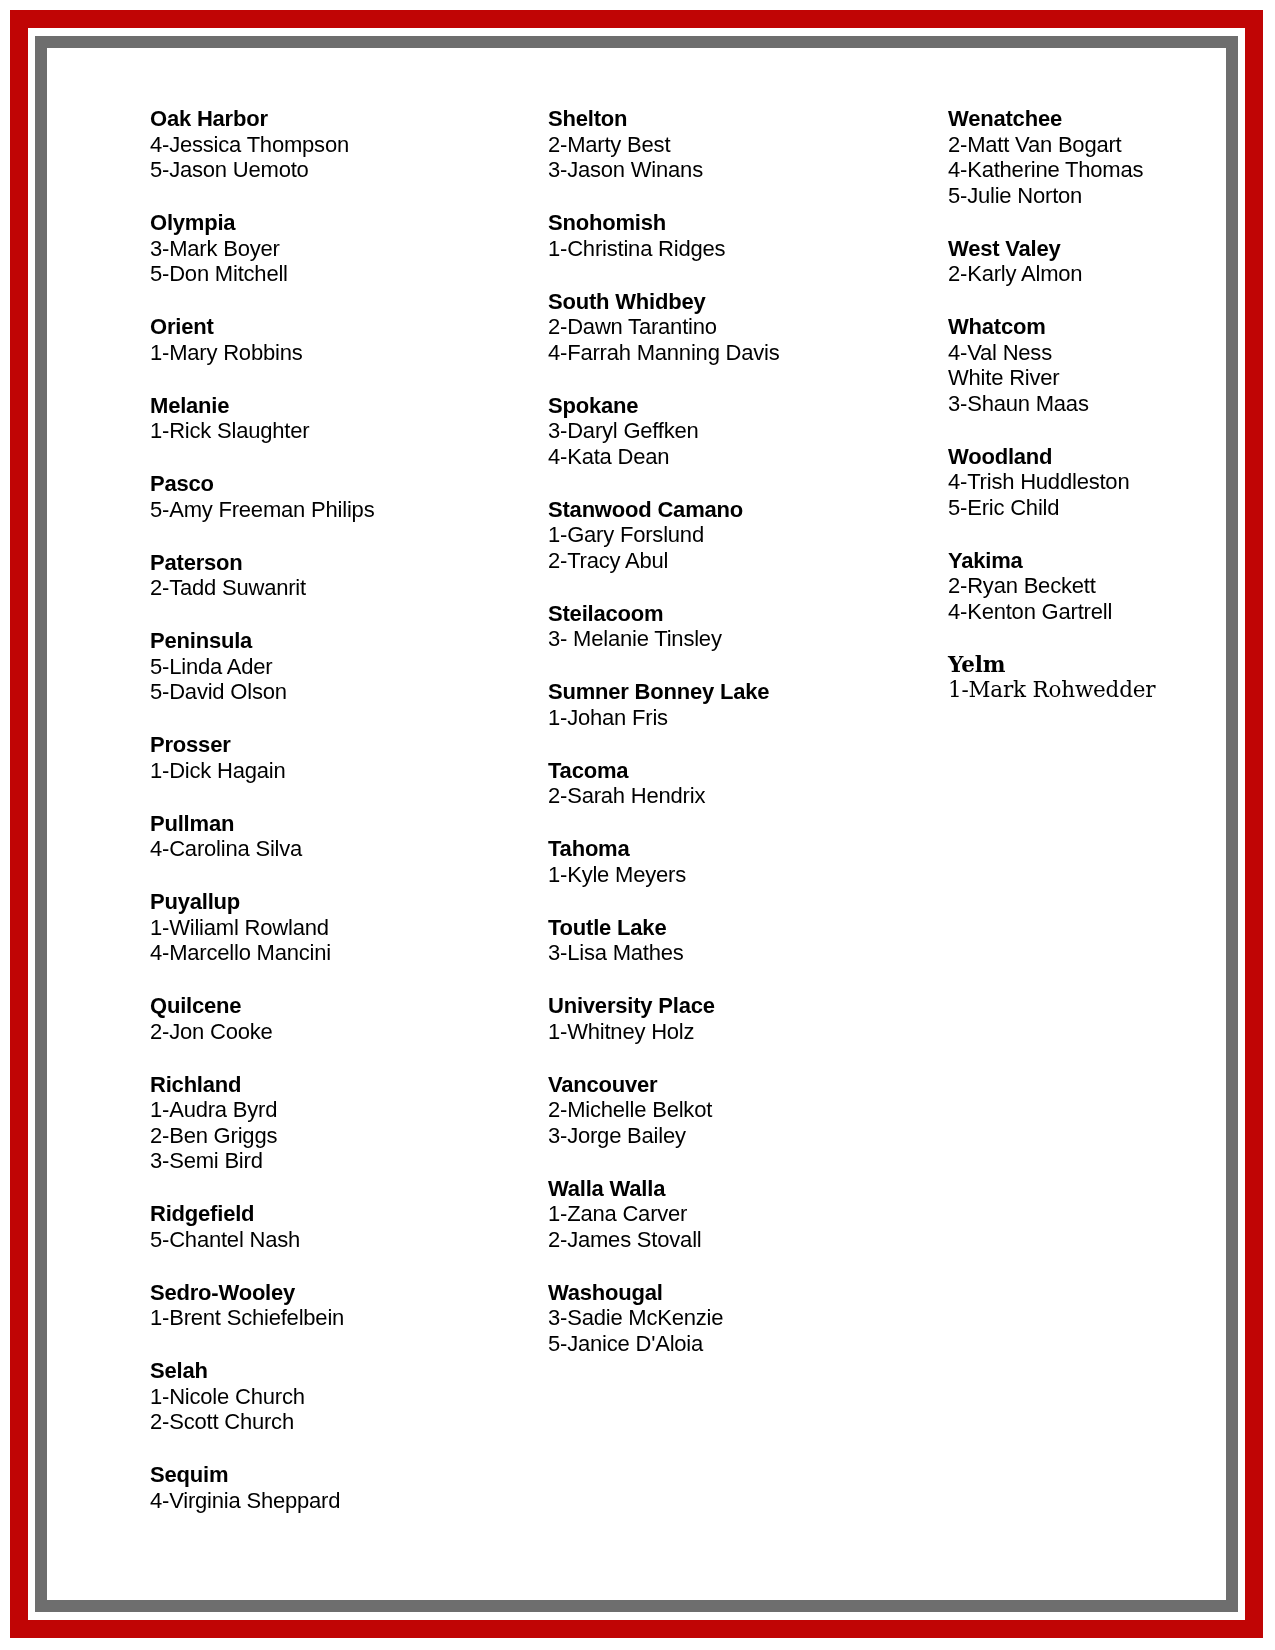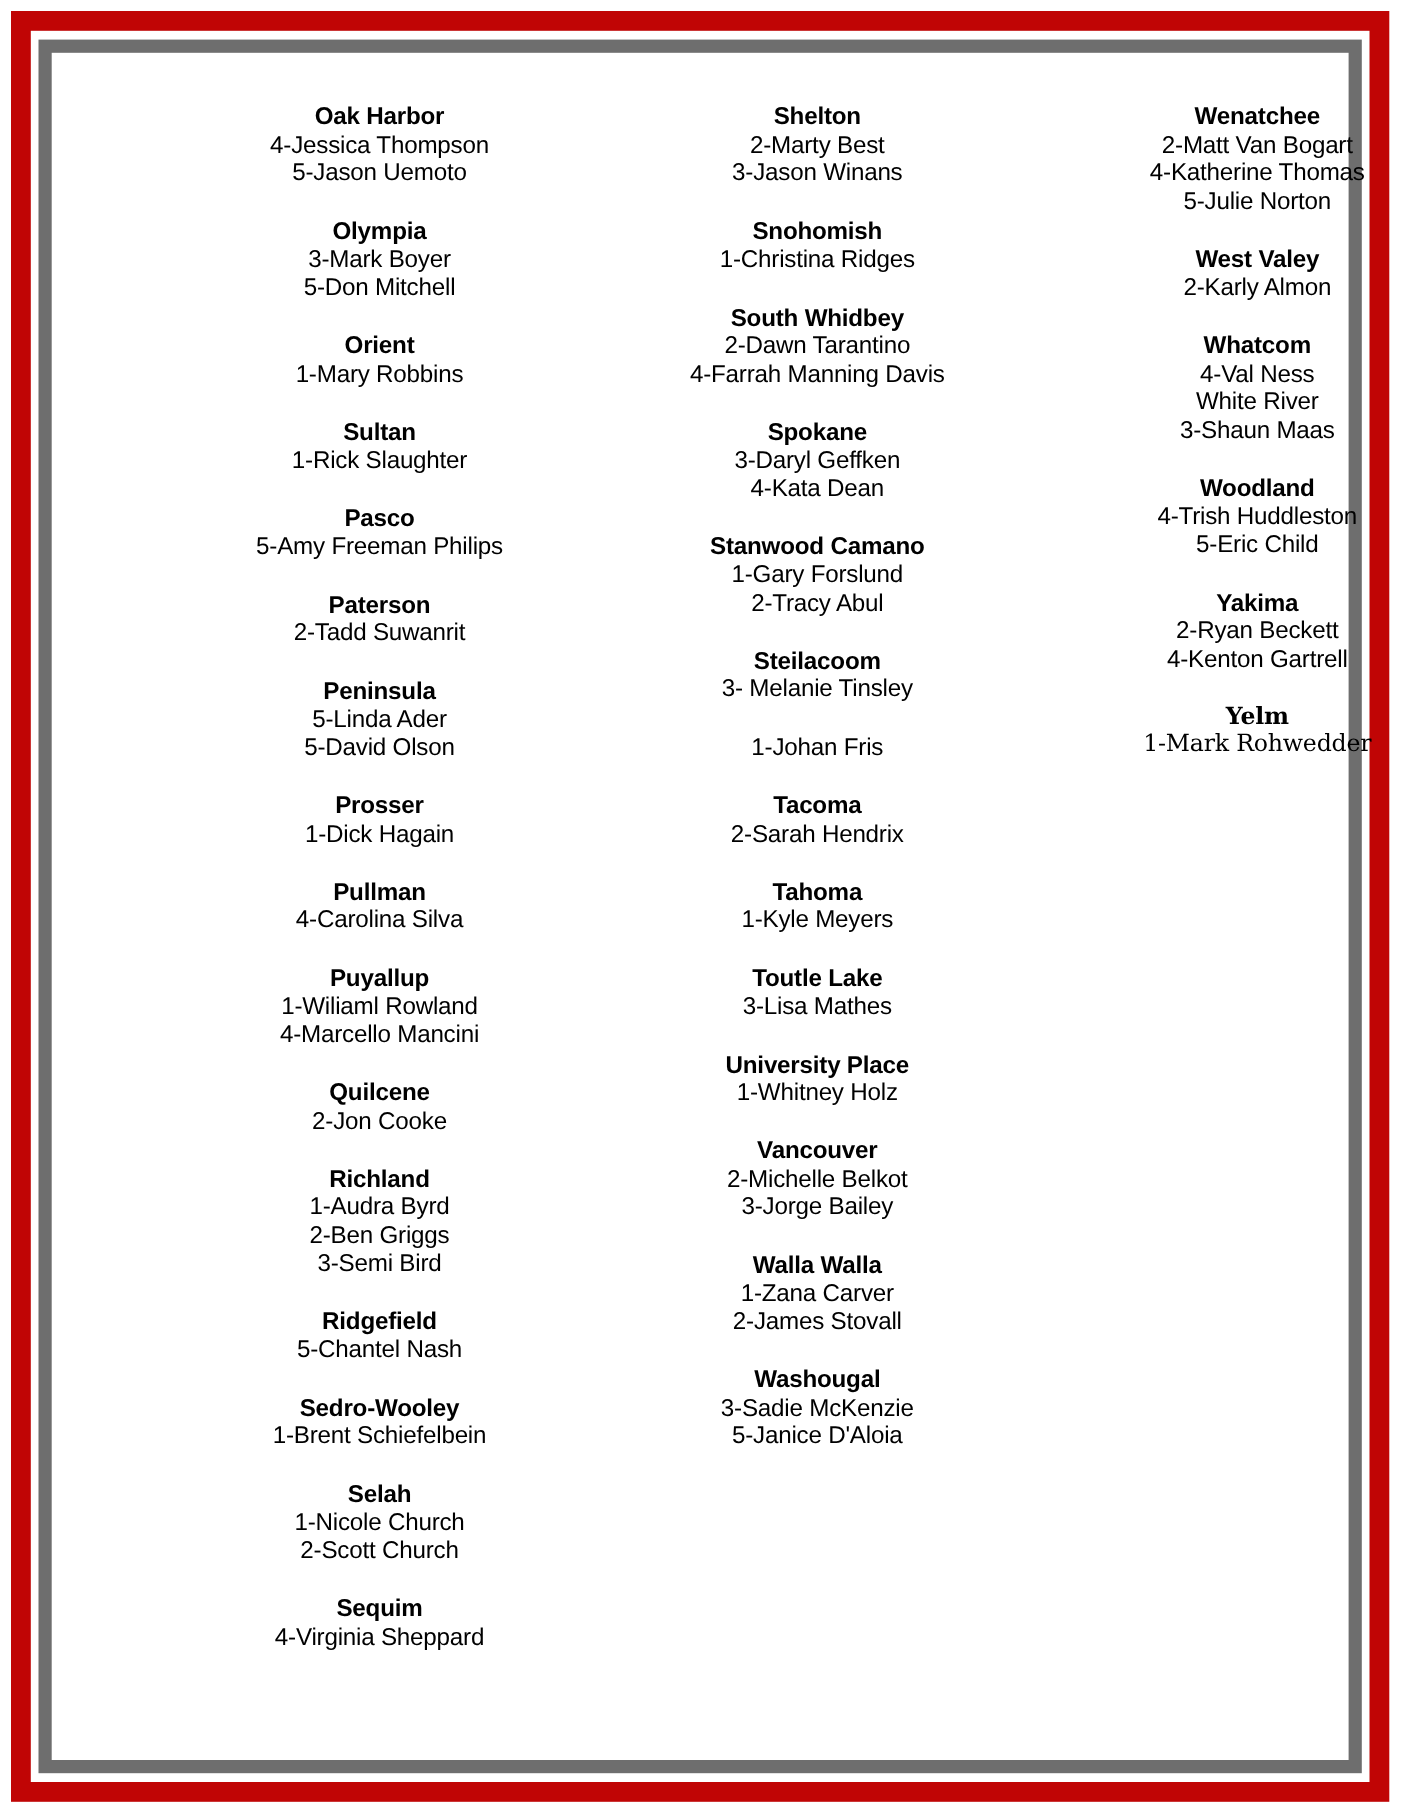--- a/index.html
+++ b/index.html
@@ -29,23 +29,22 @@
     bottom: 8px;
     border: 12px solid #6e6e6e;
     background: #ffffff;
   }
   .content {
     position: absolute;
     inset: 0;
   }
   .col {
     position: absolute;
-    top: 45px;
+    top: 58px;
     width: 390px;
-    text-align: center;
   }
   #col-0 { left: 103px; }
   #col-1 { left: 501px; }
   #col-2 { left: 901px; }
   .section { margin-bottom: 27.5px; }
   .section > div {
     font-size: 22px;
     line-height: 25.5px;
     white-space: nowrap;
     letter-spacing: -0.2px;
@@ -68,21 +67,21 @@
           <div class="section">
             <div class="city">Olympia</div>
             <div class="member">3-Mark Boyer</div>
             <div class="member">5-Don Mitchell</div>
           </div>
           <div class="section">
             <div class="city">Orient</div>
             <div class="member">1-Mary Robbins</div>
           </div>
           <div class="section">
-            <div class="city">Sultan</div>
+            <div class="city">Melanie</div>
             <div class="member">1-Rick Slaughter</div>
           </div>
           <div class="section">
             <div class="city">Pasco</div>
             <div class="member">5-Amy Freeman Philips</div>
           </div>
           <div class="section">
             <div class="city">Paterson</div>
             <div class="member">2-Tadd Suwanrit</div>
           </div>
@@ -155,20 +154,21 @@
           <div class="section">
             <div class="city">Stanwood Camano</div>
             <div class="member">1-Gary Forslund</div>
             <div class="member">2-Tracy Abul</div>
           </div>
           <div class="section">
             <div class="city">Steilacoom</div>
             <div class="member">3- Melanie Tinsley</div>
           </div>
           <div class="section">
+            <div class="city">Sumner Bonney Lake</div>
             <div class="member">1-Johan Fris</div>
           </div>
           <div class="section">
             <div class="city">Tacoma</div>
             <div class="member">2-Sarah Hendrix</div>
           </div>
           <div class="section">
             <div class="city">Tahoma</div>
             <div class="member">1-Kyle Meyers</div>
           </div>

